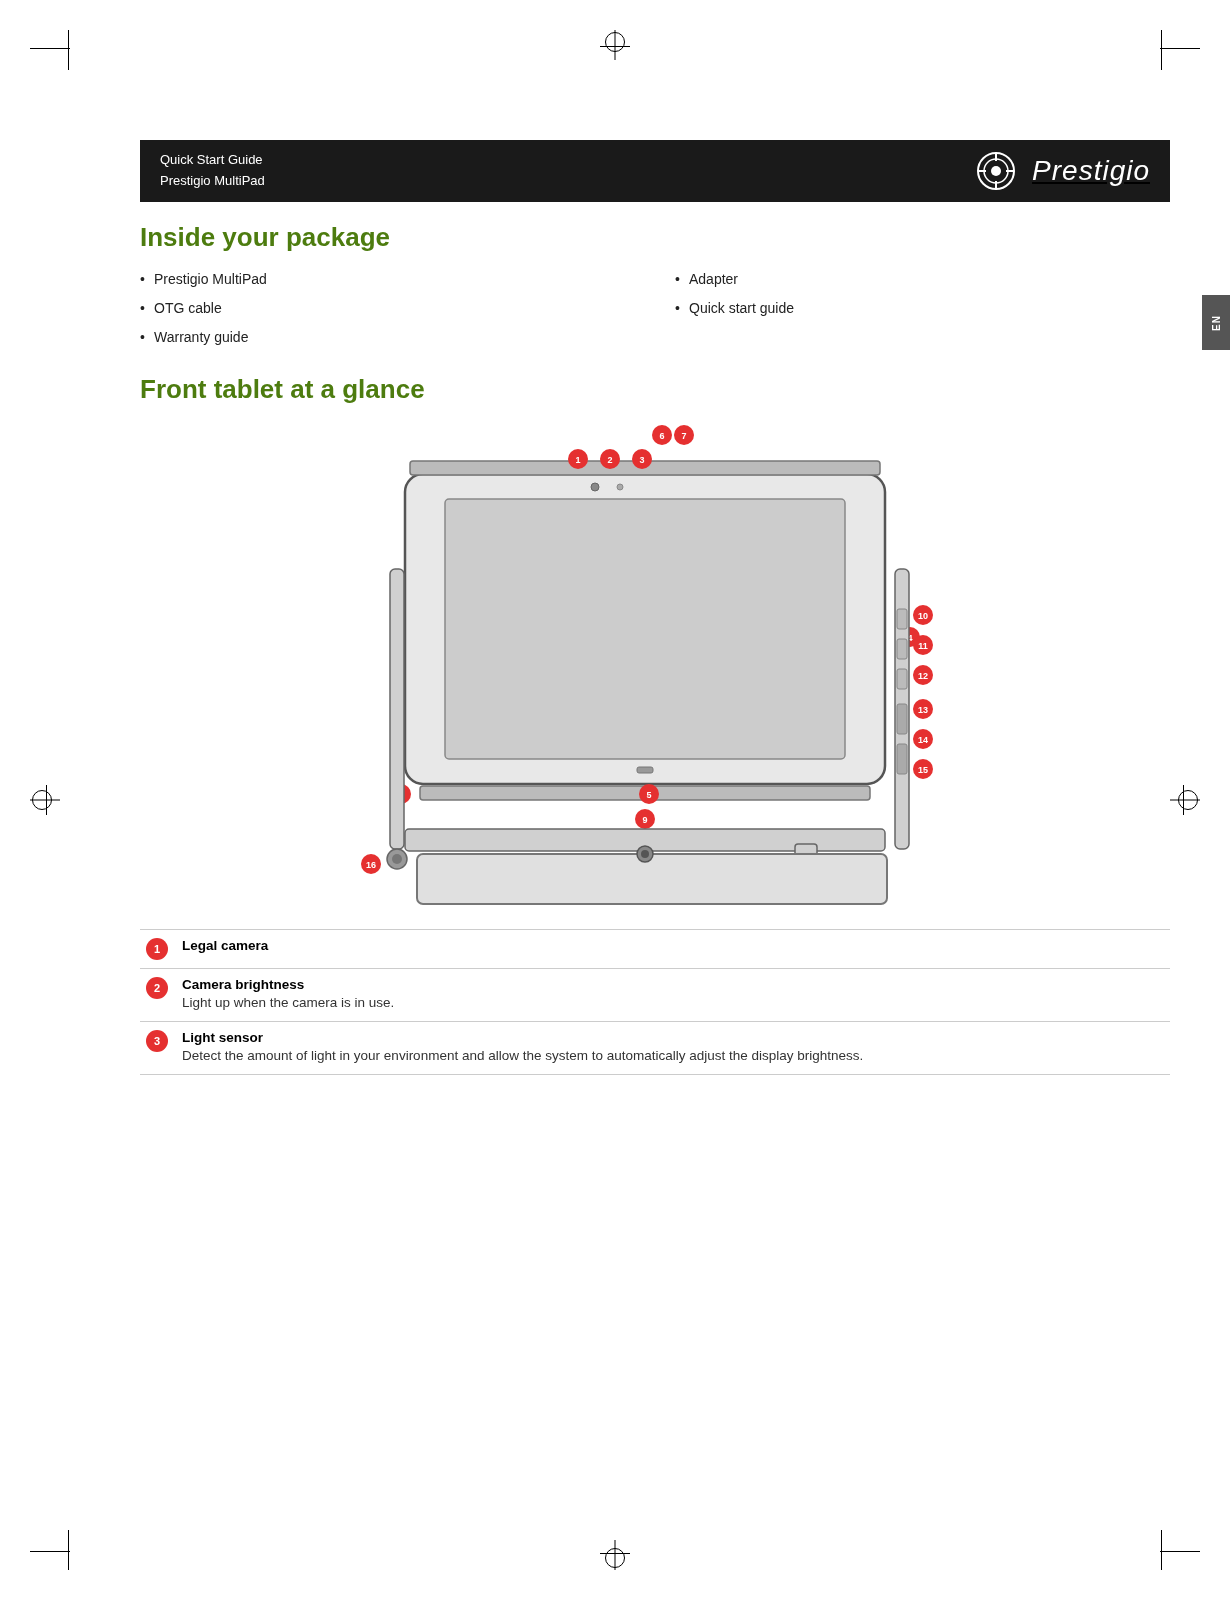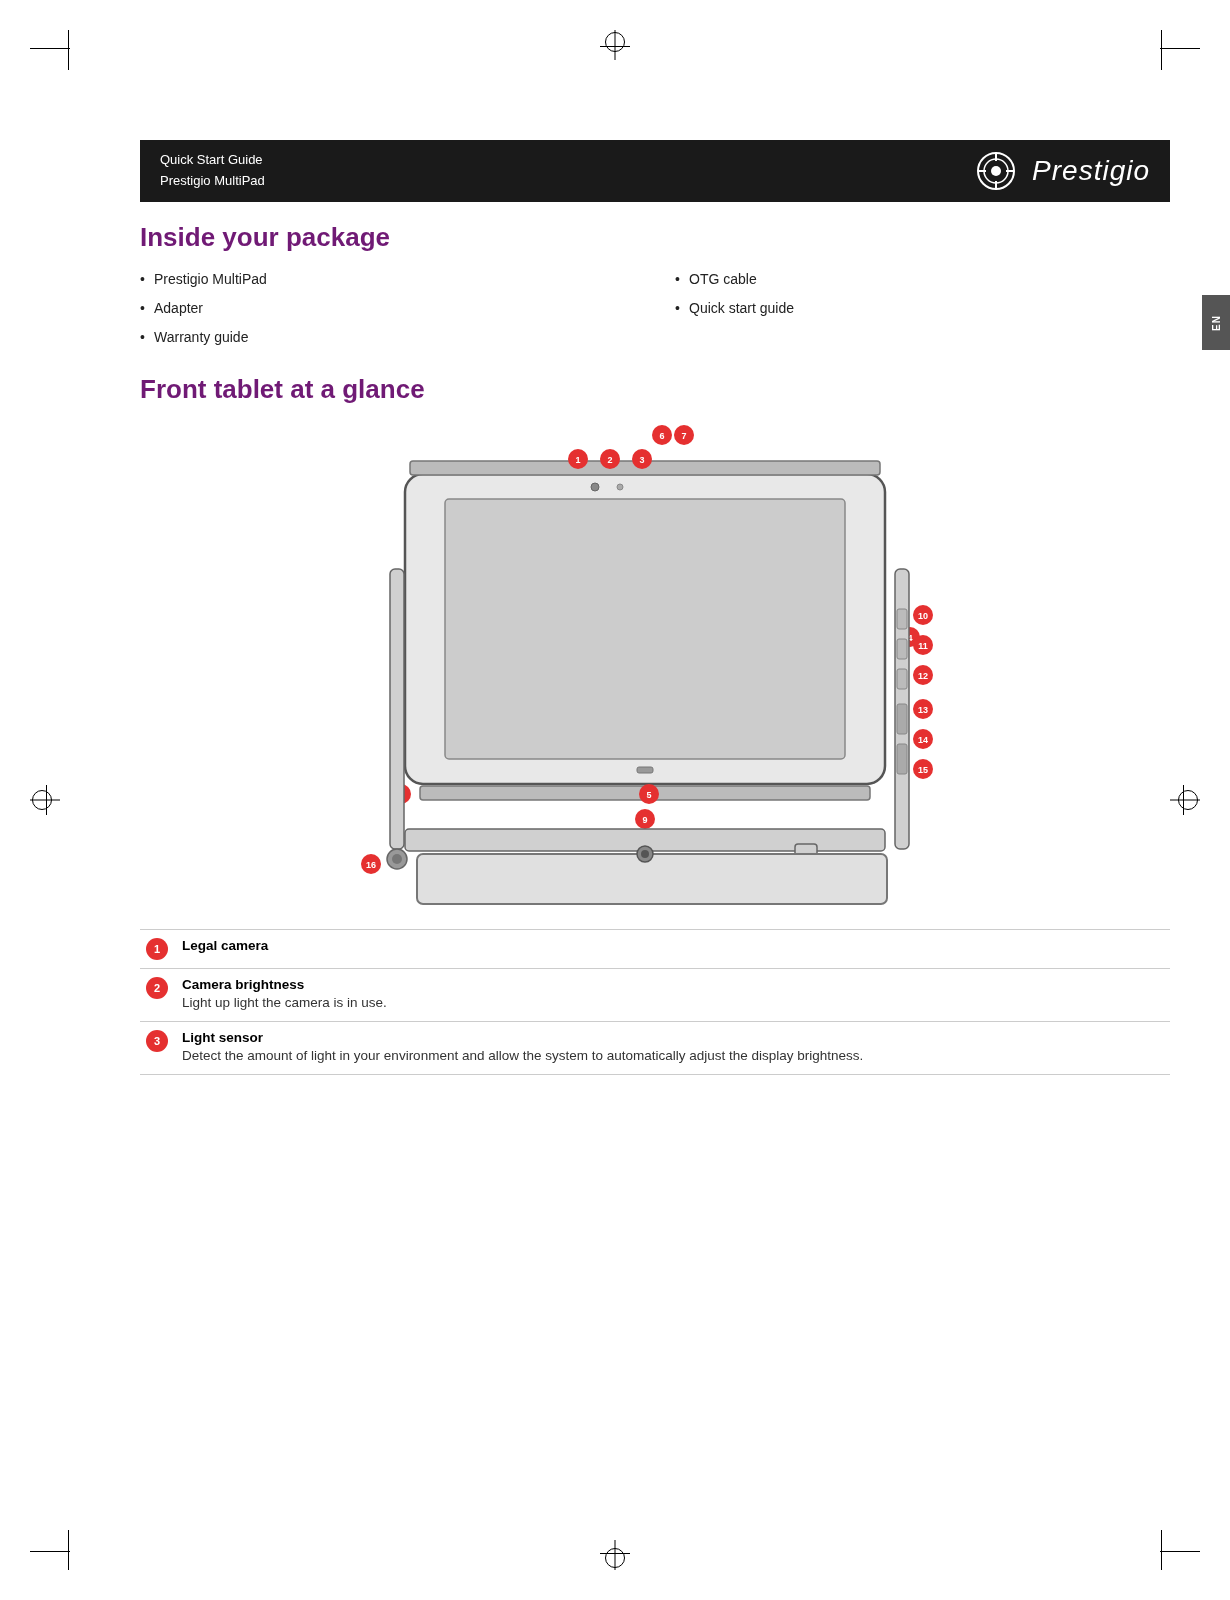--- a/index.html
+++ b/index.html
@@ -84,38 +84,39 @@
     }
     .header-text {
       color: #fff;
       font-size: 13px;
       line-height: 1.6;
     }
     .prestigio-logo {
       display: flex;
       align-items: center;
       gap: 16px;
+      text-decoration: underline;
     }
     .prestigio-logo .logo-icon {
       width: 40px;
       height: 40px;
     }
     .prestigio-logo .logo-text {
       color: #fff;
       font-size: 28px;
       font-style: italic;
       font-weight: 300;
       letter-spacing: 1px;
     }
 
     
     .section-title {
       font-size: 26px;
       font-weight: bold;
-      color: #701a75;
+      color: #4d7c0f;
       margin-bottom: 14px;
     }
 
     
     .package-list {
       display: grid;
       grid-template-columns: 1fr 1fr;
       gap: 4px 40px;
       margin-bottom: 24px;
       font-size: 14px;
@@ -249,22 +250,22 @@
         <line x1="2" y1="20" x2="10" y2="20" stroke="#fff" stroke-width="2"></line>
         <line x1="30" y1="20" x2="38" y2="20" stroke="#fff" stroke-width="2"></line>
       </svg>
       <span class="logo-text">Prestigio</span>
     </div>
   </div>
 
   <h2 class="section-title">Inside your package</h2>
   <ul class="package-list">
     <li>Prestigio MultiPad</li>
+    <li>Adapter</li>
     <li>OTG cable</li>
-    <li>Adapter</li>
     <li>Quick start guide</li>
     <li>Warranty guide</li>
   </ul>
 
   <h2 class="section-title">Front tablet at a glance</h2>
 
   <div class="diagram-area">
     <svg class="tablet-svg" viewBox="0 0 900 490" xmlns="http://www.w3.org/2000/svg">
 
       <rect x="200" y="55" width="480" height="310" rx="18" ry="18" fill="#e8e8e8" stroke="#555" stroke-width="2.5"></rect>
@@ -363,21 +364,21 @@
         <td>
           <span class="comp-name">Legal camera</span>
         </td>
       </tr>
       <tr>
         <td class="comp-number">
           <span class="comp-badge">2</span>
         </td>
         <td>
           <span class="comp-name">Camera brightness</span>
-          <span class="comp-desc">Light up light the camera is in use.</span>
+          <span class="comp-desc">Light up when the camera is in use.</span>
         </td>
       </tr>
       <tr>
         <td class="comp-number">
           <span class="comp-badge">3</span>
         </td>
         <td>
           <span class="comp-name">Light sensor</span>
           <span class="comp-desc">Detect the amount of light in your environment and allow the system to automatically adjust the display brightness.</span>
         </td>

